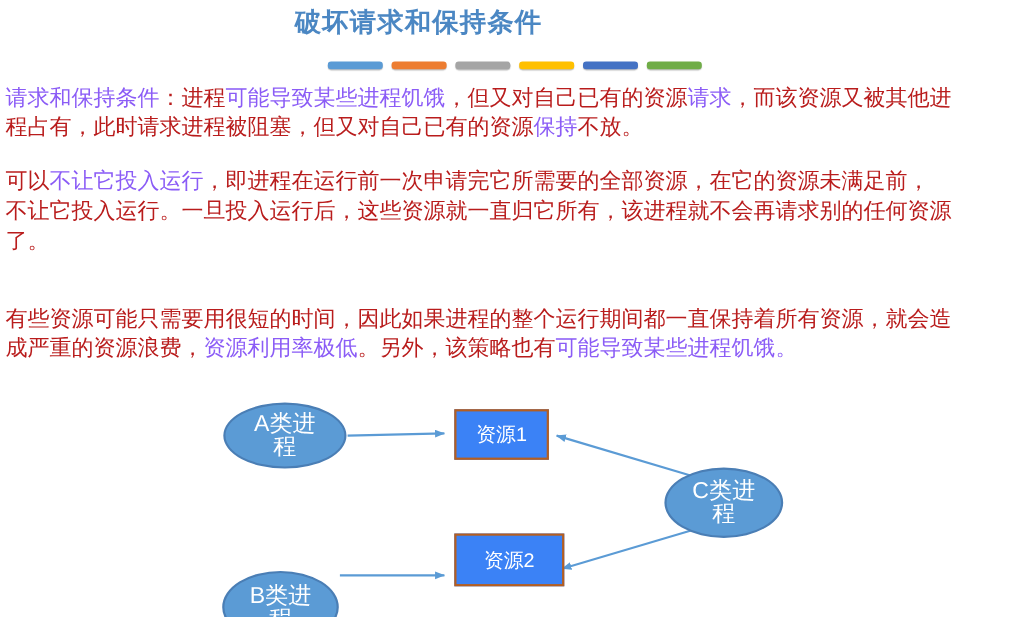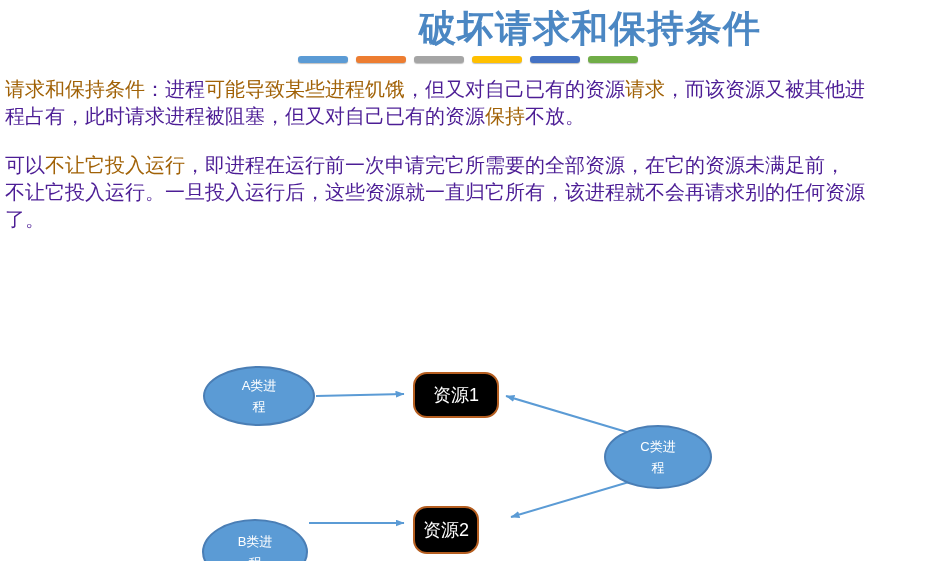--- a/index.html
+++ b/index.html
@@ -9,22 +9,22 @@
     height: 561px;
     background: #ffffff;
     overflow: hidden;
     font-family: "Liberation Serif", "DejaVu Serif", serif;
   }
   .title {
     position: absolute;
     top: 4px; left: 0;
     width: 761px;
     margin: 0;
-    text-align: right;
-    font-size: 37px;
+    text-align: center;
+    font-size: 24px;
     font-weight: bold;
     color: #4B87C3;
     letter-spacing: 1px;
   }
   .divider {
     position: absolute;
     top: 56px; left: 0;
     width: 936px;
     display: flex;
     justify-content: center;
@@ -38,48 +38,48 @@
   .para {
     position: absolute;
     left: 5px;
     width: 928px;
     margin: 0;
     font-size: 20px;
     line-height: 27px;
     color: #1E1E1E;
     white-space: pre-wrap;
   }
-  .seg-black { color: #4c1d95; }
-  .seg-red   { color: #a16207; }
+  .seg-black { color: #b91c1c; }
+  .seg-red   { color: #8b5cf6; }
   .diagram-arrows {
     position: absolute;
     left: 0; top: 0;
     pointer-events: none;
   }
   .node {
     position: absolute;
     display: flex;
     flex-direction: column;
     align-items: center;
     justify-content: center;
     color: #ffffff;
     font-family: "Liberation Sans", "DejaVu Sans", sans-serif;
     text-align: center;
     box-sizing: border-box;
   }
   .node.ellipse {
     border-radius: 50%;
     background: #5B9BD5;
     border: 2px solid #4A7EB5;
-    font-size: 13px;
+    font-size: 21px;
     line-height: 21px;
   }
   .node.resource {
-    border-radius: 14px;
-    background: #000000;
+    border-radius: 0;
+    background: #3b82f6;
     border: 2px solid #B55E20;
     font-size: 18px;
   }
 </style>
 </head>
 <body>
 
 <div class="slide">
 
   <h1 class="title">破坏请求和保持条件</h1>
@@ -94,20 +94,22 @@
     </div>
 
   <p class="para" style="top:76px"><span class="seg-red">请求和保持条件</span><span class="seg-black">：进程</span><span class="seg-red">可能导致某些进程饥饿</span><span class="seg-black">，但又对自己已有的资源</span><span class="seg-red">请求</span><span class="seg-black">，而该资源又被其他进
 程占有，此时请求进程被阻塞，但又对自己已有的资源</span><span class="seg-red">保持</span><span class="seg-black">不放。</span></p>
 
   <p class="para" style="top:152px"><span class="seg-black">可以</span><span class="seg-red">不让它投入运行</span><span class="seg-black">，即进程在运行前一次申请完它所需要的全部资源，在它的资源未满足前，
 不让它投入运行。一旦投入运行后，这些资源就一直归它所有，该进程就不会再请求别的任何资源
 了。</span></p>
 
 
+  <p class="para" style="top:277px"><span class="seg-black">有些资源可能只需要用很短的时间，因此如果进程的整个运行期间都一直保持着所有资源，就会造
+成严重的资源浪费，</span><span class="seg-red">资源利用率极低</span><span class="seg-black">。另外，该策略也有</span><span class="seg-red">可能导致某些进程饥饿。</span></p>
 
   <svg class="diagram-arrows" width="936" height="561" viewBox="0 0 936 561">
     <defs>
       <marker id="ah" markerWidth="10" markerHeight="8" refX="8.5" refY="3.5" orient="auto" markerUnits="userSpaceOnUse">
         <path d="M0,0 L9,3.5 L0,7 Z" fill="#5B9BD5"></path>
       </marker>
     </defs>
     <line x1="316" y1="396" x2="404" y2="394" stroke="#5B9BD5" stroke-width="2" marker-end="url(#ah)"></line>
     <line x1="309" y1="523" x2="404" y2="523" stroke="#5B9BD5" stroke-width="2" marker-end="url(#ah)"></line>
     <line x1="630" y1="433" x2="506" y2="396" stroke="#5B9BD5" stroke-width="2" marker-end="url(#ah)"></line>
@@ -126,17 +128,17 @@
 
   <div class="node ellipse" style="left:604px; top:425px; width:108px; height:64px">
     <span>C类进</span>
     <span>程</span>
   </div>
 
   <div class="node resource" style="left:413px; top:372px; width:86px; height:46px">
     <span>资源1</span>
   </div>
 
-  <div class="node resource" style="left:413px; top:506px; width:66px; height:48px">
+  <div class="node resource" style="left:413px; top:485px; width:100px; height:48px">
     <span>资源2</span>
   </div>
 
 </div>
 
 </body></html>

